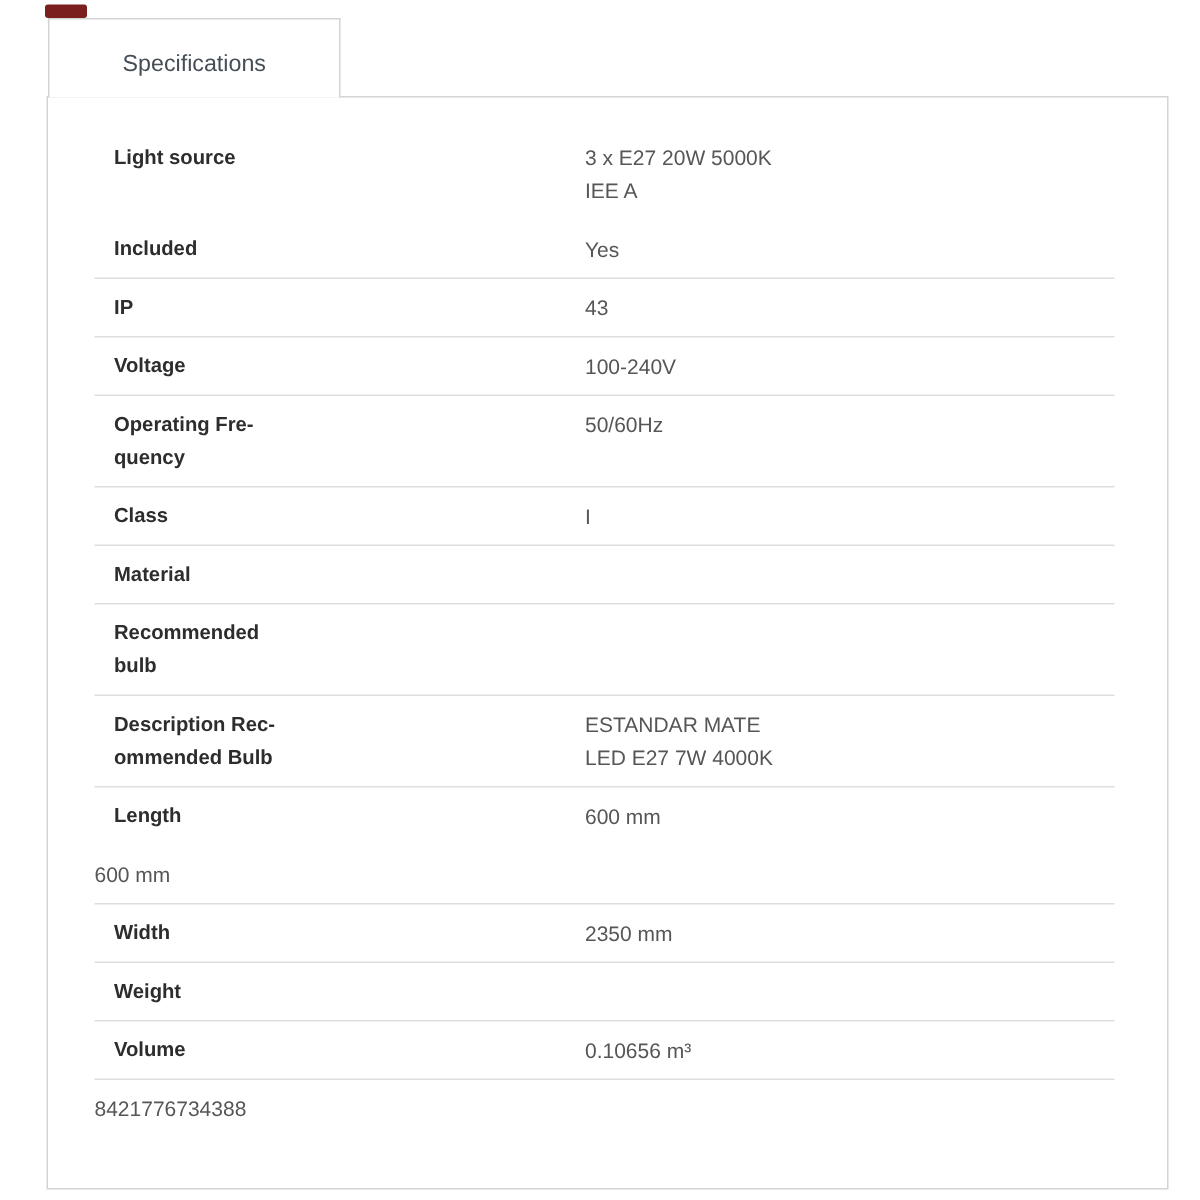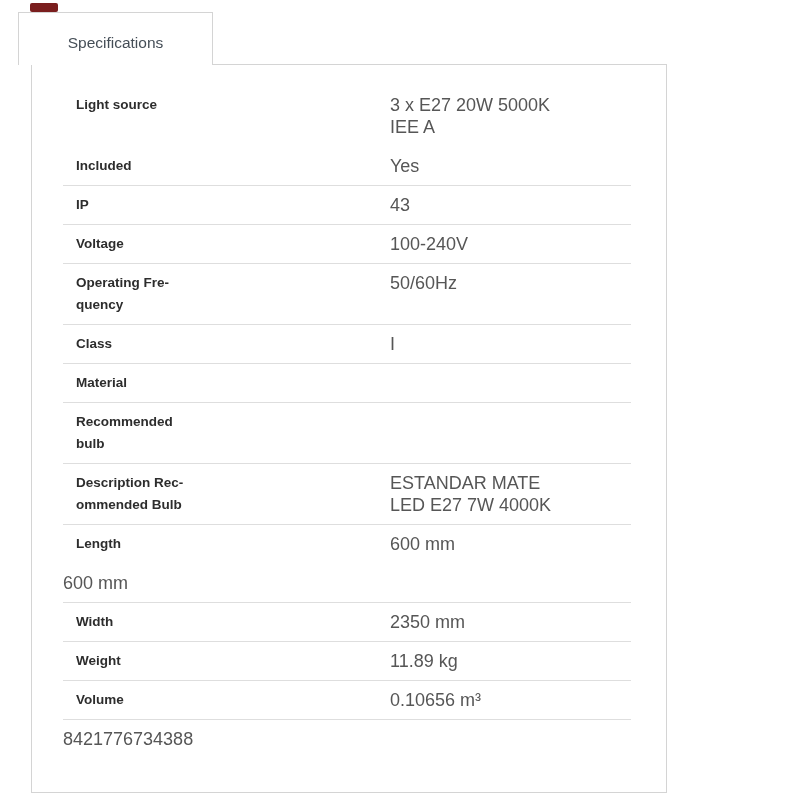--- a/index.html
+++ b/index.html
@@ -17,42 +17,42 @@
     left: 30px;
     top: 3px;
     width: 28px;
     height: 9px;
     background: #7a1e1e;
     border-radius: 2px;
     z-index: 3;
   }
   .tab {
     position: absolute;
-    left: 18px;
+    left: 32px;
     top: 12px;
     width: 195px;
     height: 53px;
     box-sizing: border-box;
     background: #ffffff;
     border: 1px solid #d4d4d4;
     border-bottom: none;
     z-index: 2;
     display: flex;
     align-items: center;
     justify-content: center;
     padding-top: 7px;
     color: #454e57;
     font-size: 15.5px;
     cursor: pointer;
   }
   .panel {
     position: absolute;
     left: 31px;
     top: 64px;
-    width: 636px;
+    width: 748px;
     height: 729px;
     box-sizing: border-box;
     background: #ffffff;
     border: 1px solid #d4d4d4;
     z-index: 1;
   }
   .specs-table {
     margin: 21px 35px 0 31px;
   }
   .spec-row {
@@ -71,21 +71,21 @@
     padding-left: 13px;
     font-weight: bold;
     color: #2d2d2d;
     font-size: 13.5px;
     line-height: 22px;
     white-space: pre-line;
   }
   .spec-value {
     flex: 1;
     color: #565656;
-    font-size: 18px;
+    font-size: 14px;
     line-height: 22px;
     white-space: pre-line;
   }
 </style>
 </head>
 <body>
 
 <div class="red-bar" style="background: rgb(122, 30, 30);"></div>
 
 <div class="tab">
@@ -151,21 +151,20 @@
     <div class="spec-value">600 mm</div>
   </div>
 
   <div class="spec-row">
     <div class="spec-label">Width</div>
     <div class="spec-value">2350 mm</div>
   </div>
 
   <div class="spec-row">
     <div class="spec-label">Weight</div>
-    <div class="spec-value">11.89 kg</div>
   </div>
 
   <div class="spec-row">
     <div class="spec-label">Volume</div>
     <div class="spec-value">0.10656 m³</div>
   </div>
 
   <div class="spec-row no-divider">
     <div class="spec-value">8421776734388</div>
   </div>

